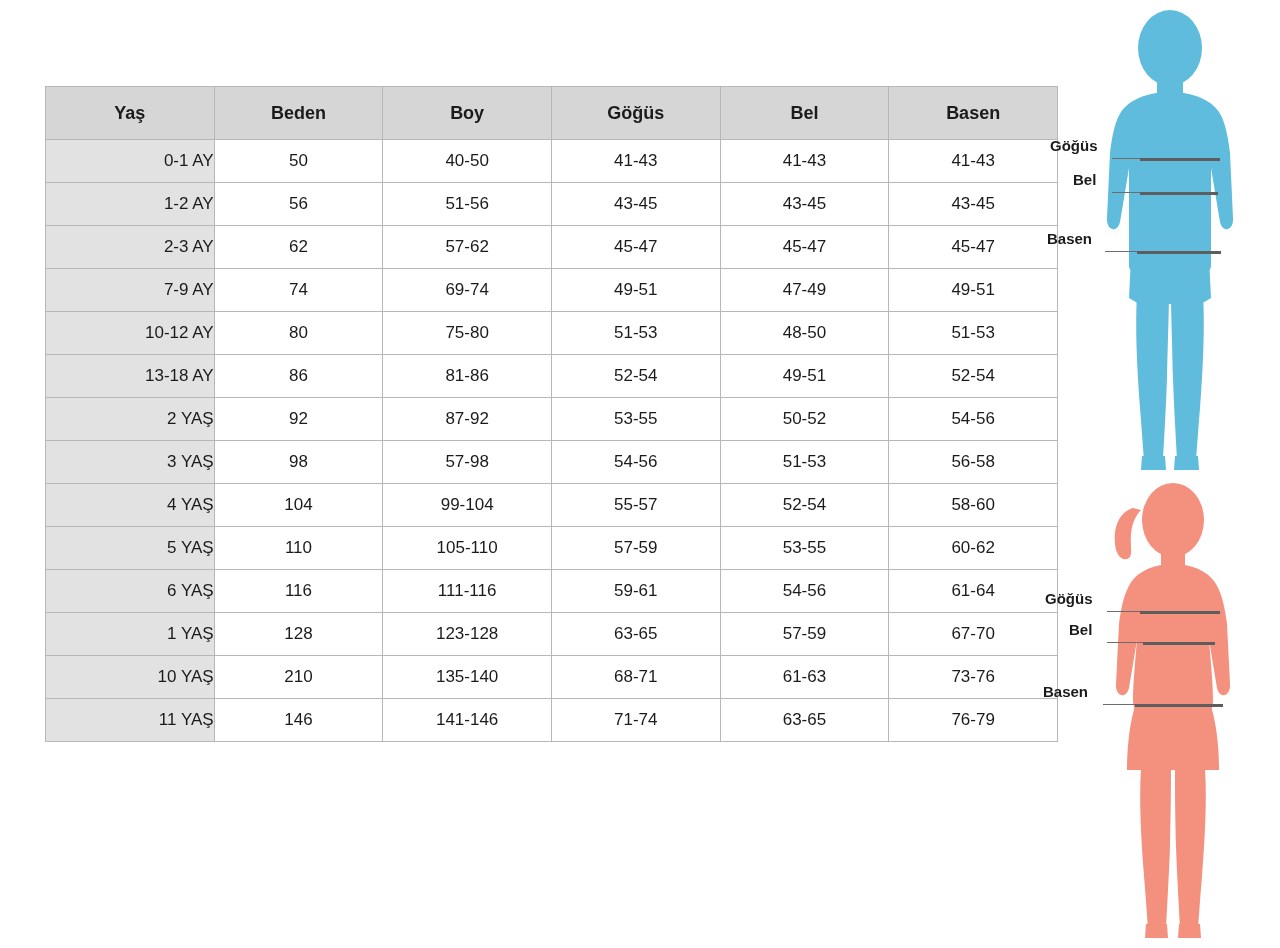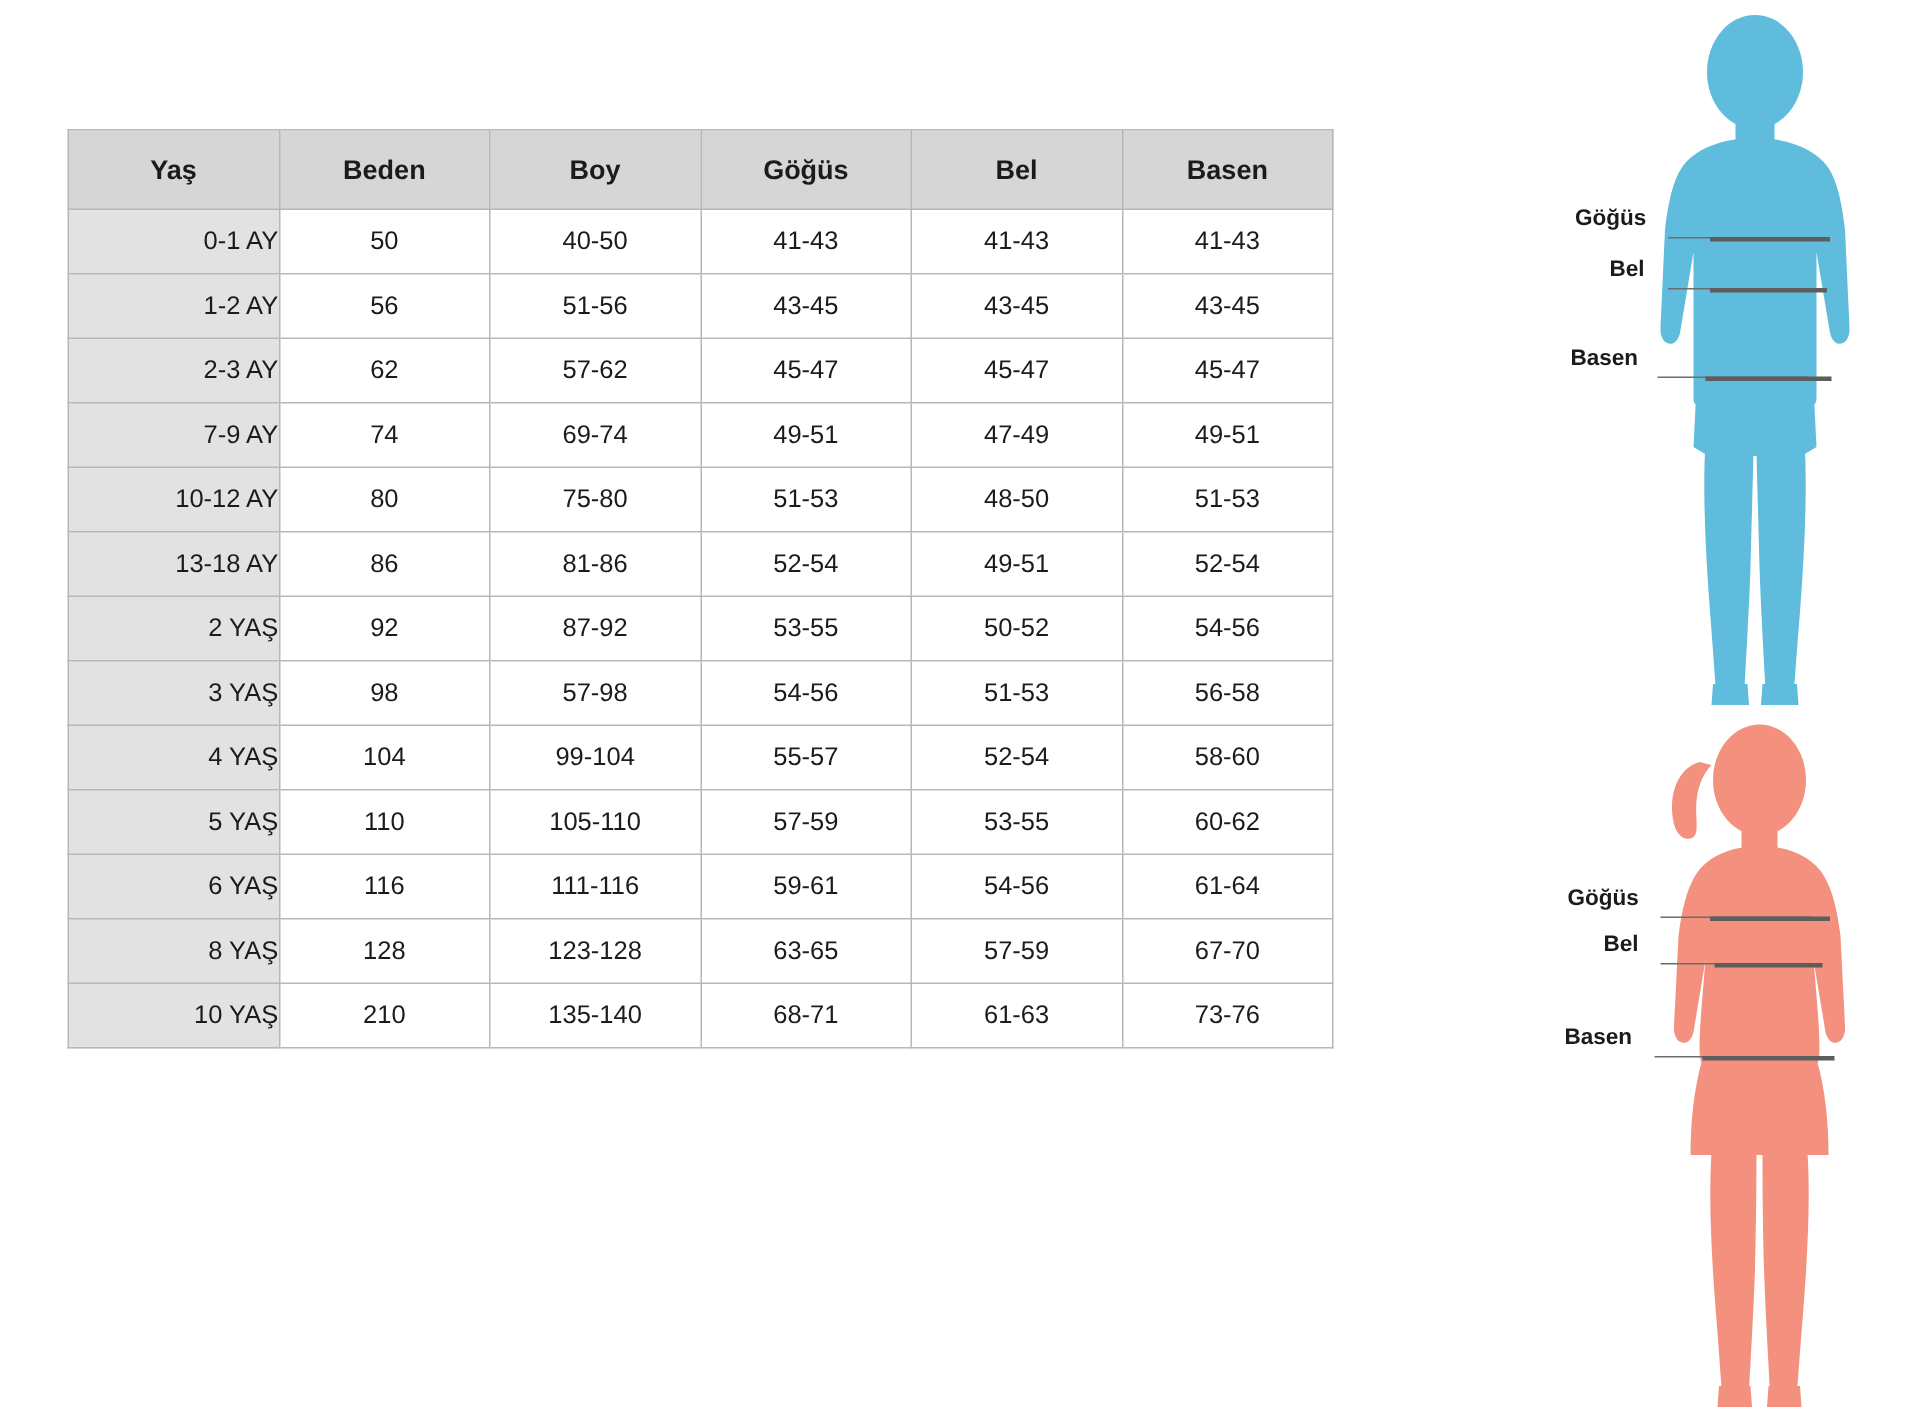--- a/index.html
+++ b/index.html
@@ -13,21 +13,21 @@
     position: relative;
     font-family: "Liberation Sans", sans-serif;
     overflow: hidden;
   }
 
   
   .table-wrap {
     position: absolute;
     left: 45px;
     top: 86px;
-    width: 844px;
+    width: 1013px;
   }
   table.size-table {
     border-collapse: collapse;
     width: 100%;
     table-layout: fixed;
   }
   table.size-table th,
   table.size-table td {
     border: 1px solid #b7b7b7;
     text-align: center;
@@ -188,34 +188,42 @@
       </tr>
       <tr>
         <td class="age-cell">6 YAŞ</td>
         <td>116</td>
         <td>111-116</td>
         <td>59-61</td>
         <td>54-56</td>
         <td>61-64</td>
       </tr>
       <tr>
-        <td class="age-cell">8 YAŞ</td>
+        <td class="age-cell">1 YAŞ</td>
         <td>128</td>
         <td>123-128</td>
         <td>63-65</td>
         <td>57-59</td>
         <td>67-70</td>
       </tr>
       <tr>
         <td class="age-cell">10 YAŞ</td>
         <td>210</td>
         <td>135-140</td>
         <td>68-71</td>
         <td>61-63</td>
         <td>73-76</td>
+      </tr>
+      <tr>
+        <td class="age-cell">11 YAŞ</td>
+        <td>146</td>
+        <td>141-146</td>
+        <td>71-74</td>
+        <td>63-65</td>
+        <td>76-79</td>
       </tr>
     </tbody>
   </table>
 </div>
 
 <div class="figures">
 
   <div class="figure boy">
     <svg class="fig-svg" width="170" height="470" viewBox="0 0 170 470">
       <g fill="#5fbcdc">

